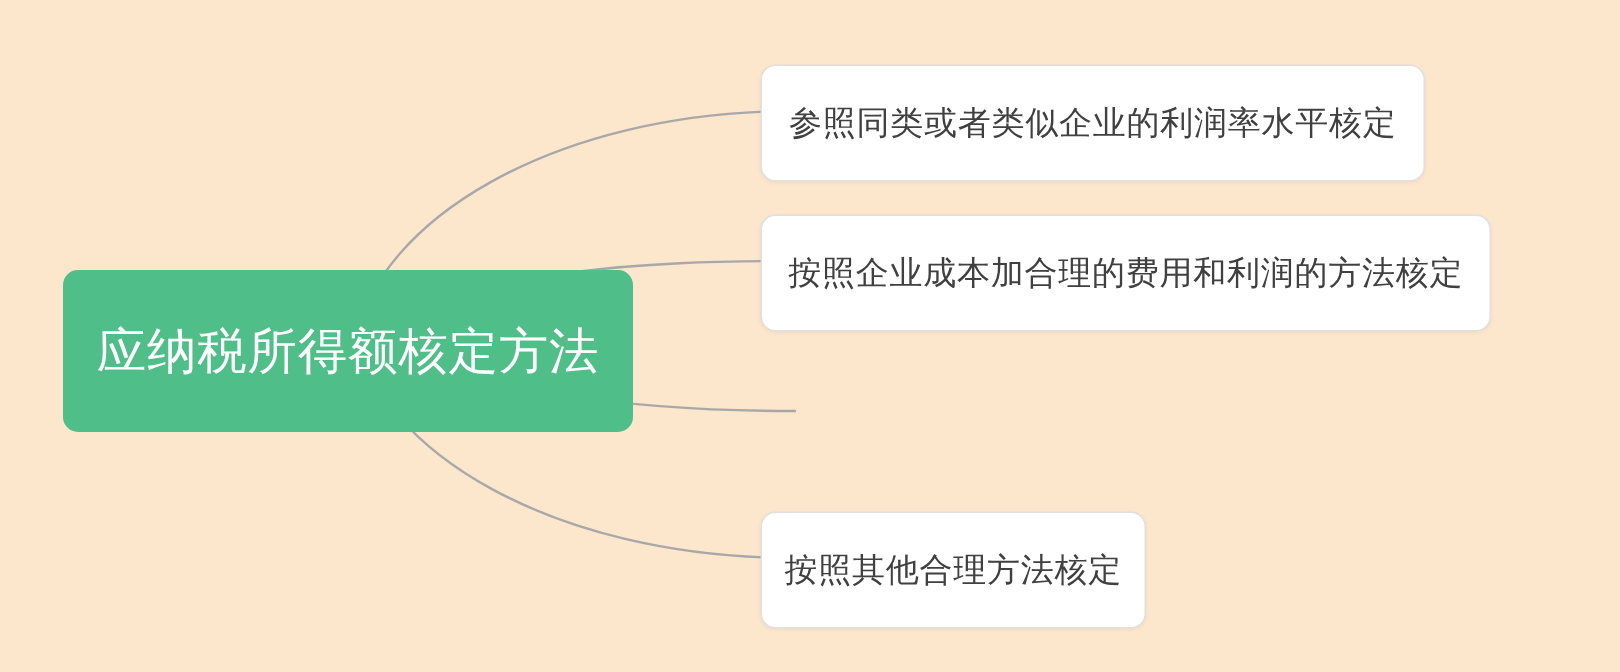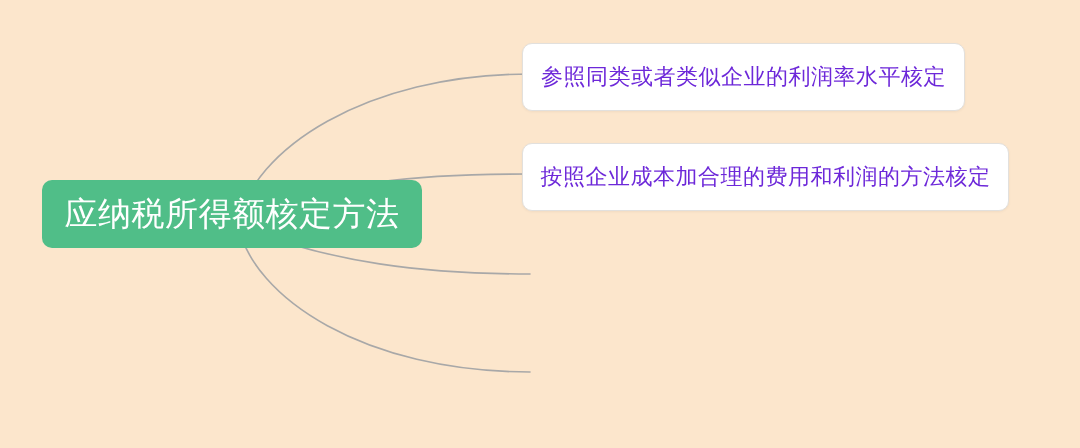--- a/index.html
+++ b/index.html
@@ -32,36 +32,36 @@
     display: flex;
     align-items: center;
     justify-content: center;
     box-sizing: border-box;
     white-space: nowrap;
   }
   .root-node {
     left: 42px;
     top: 180px;
     width: 380px;
-    height: 68px;
+    height: 108px;
     background: #50BE88;
     border-radius: 10px;
     color: #FFFFFF;
     font-size: 33px;
     letter-spacing: 0.5px;
     cursor: default;
   }
   .child-node {
-    left: 522px;
-    height: 68px;
+    left: 507px;
+    height: 78px;
     background: #FFFFFF;
     border: 1px solid #E2E0DD;
     border-radius: 10px;
     box-shadow: 0 1px 3px rgba(0,0,0,0.05);
-    color: #6d28d9;
+    color: #404040;
     font-size: 22px;
     letter-spacing: 0.5px;
     padding: 0 14px;
     cursor: default;
   }
   .child-1 { top: 43px;  width: 443px; }
   .child-2 { top: 143px; width: 487px; }
   .child-3 { top: 243px; width: 464px; }
   .child-4 { top: 341px; width: 257px; }
 </style>
@@ -83,14 +83,17 @@
 
   <div class="node child-node child-1">
     <span>参照同类或者类似企业的利润率水平核定</span>
   </div>
 
   <div class="node child-node child-2">
     <span>按照企业成本加合理的费用和利润的方法核定</span>
   </div>
 
 
+  <div class="node child-node child-4">
+    <span>按照其他合理方法核定</span>
+  </div>
 
 </div>
 
 </body></html>

